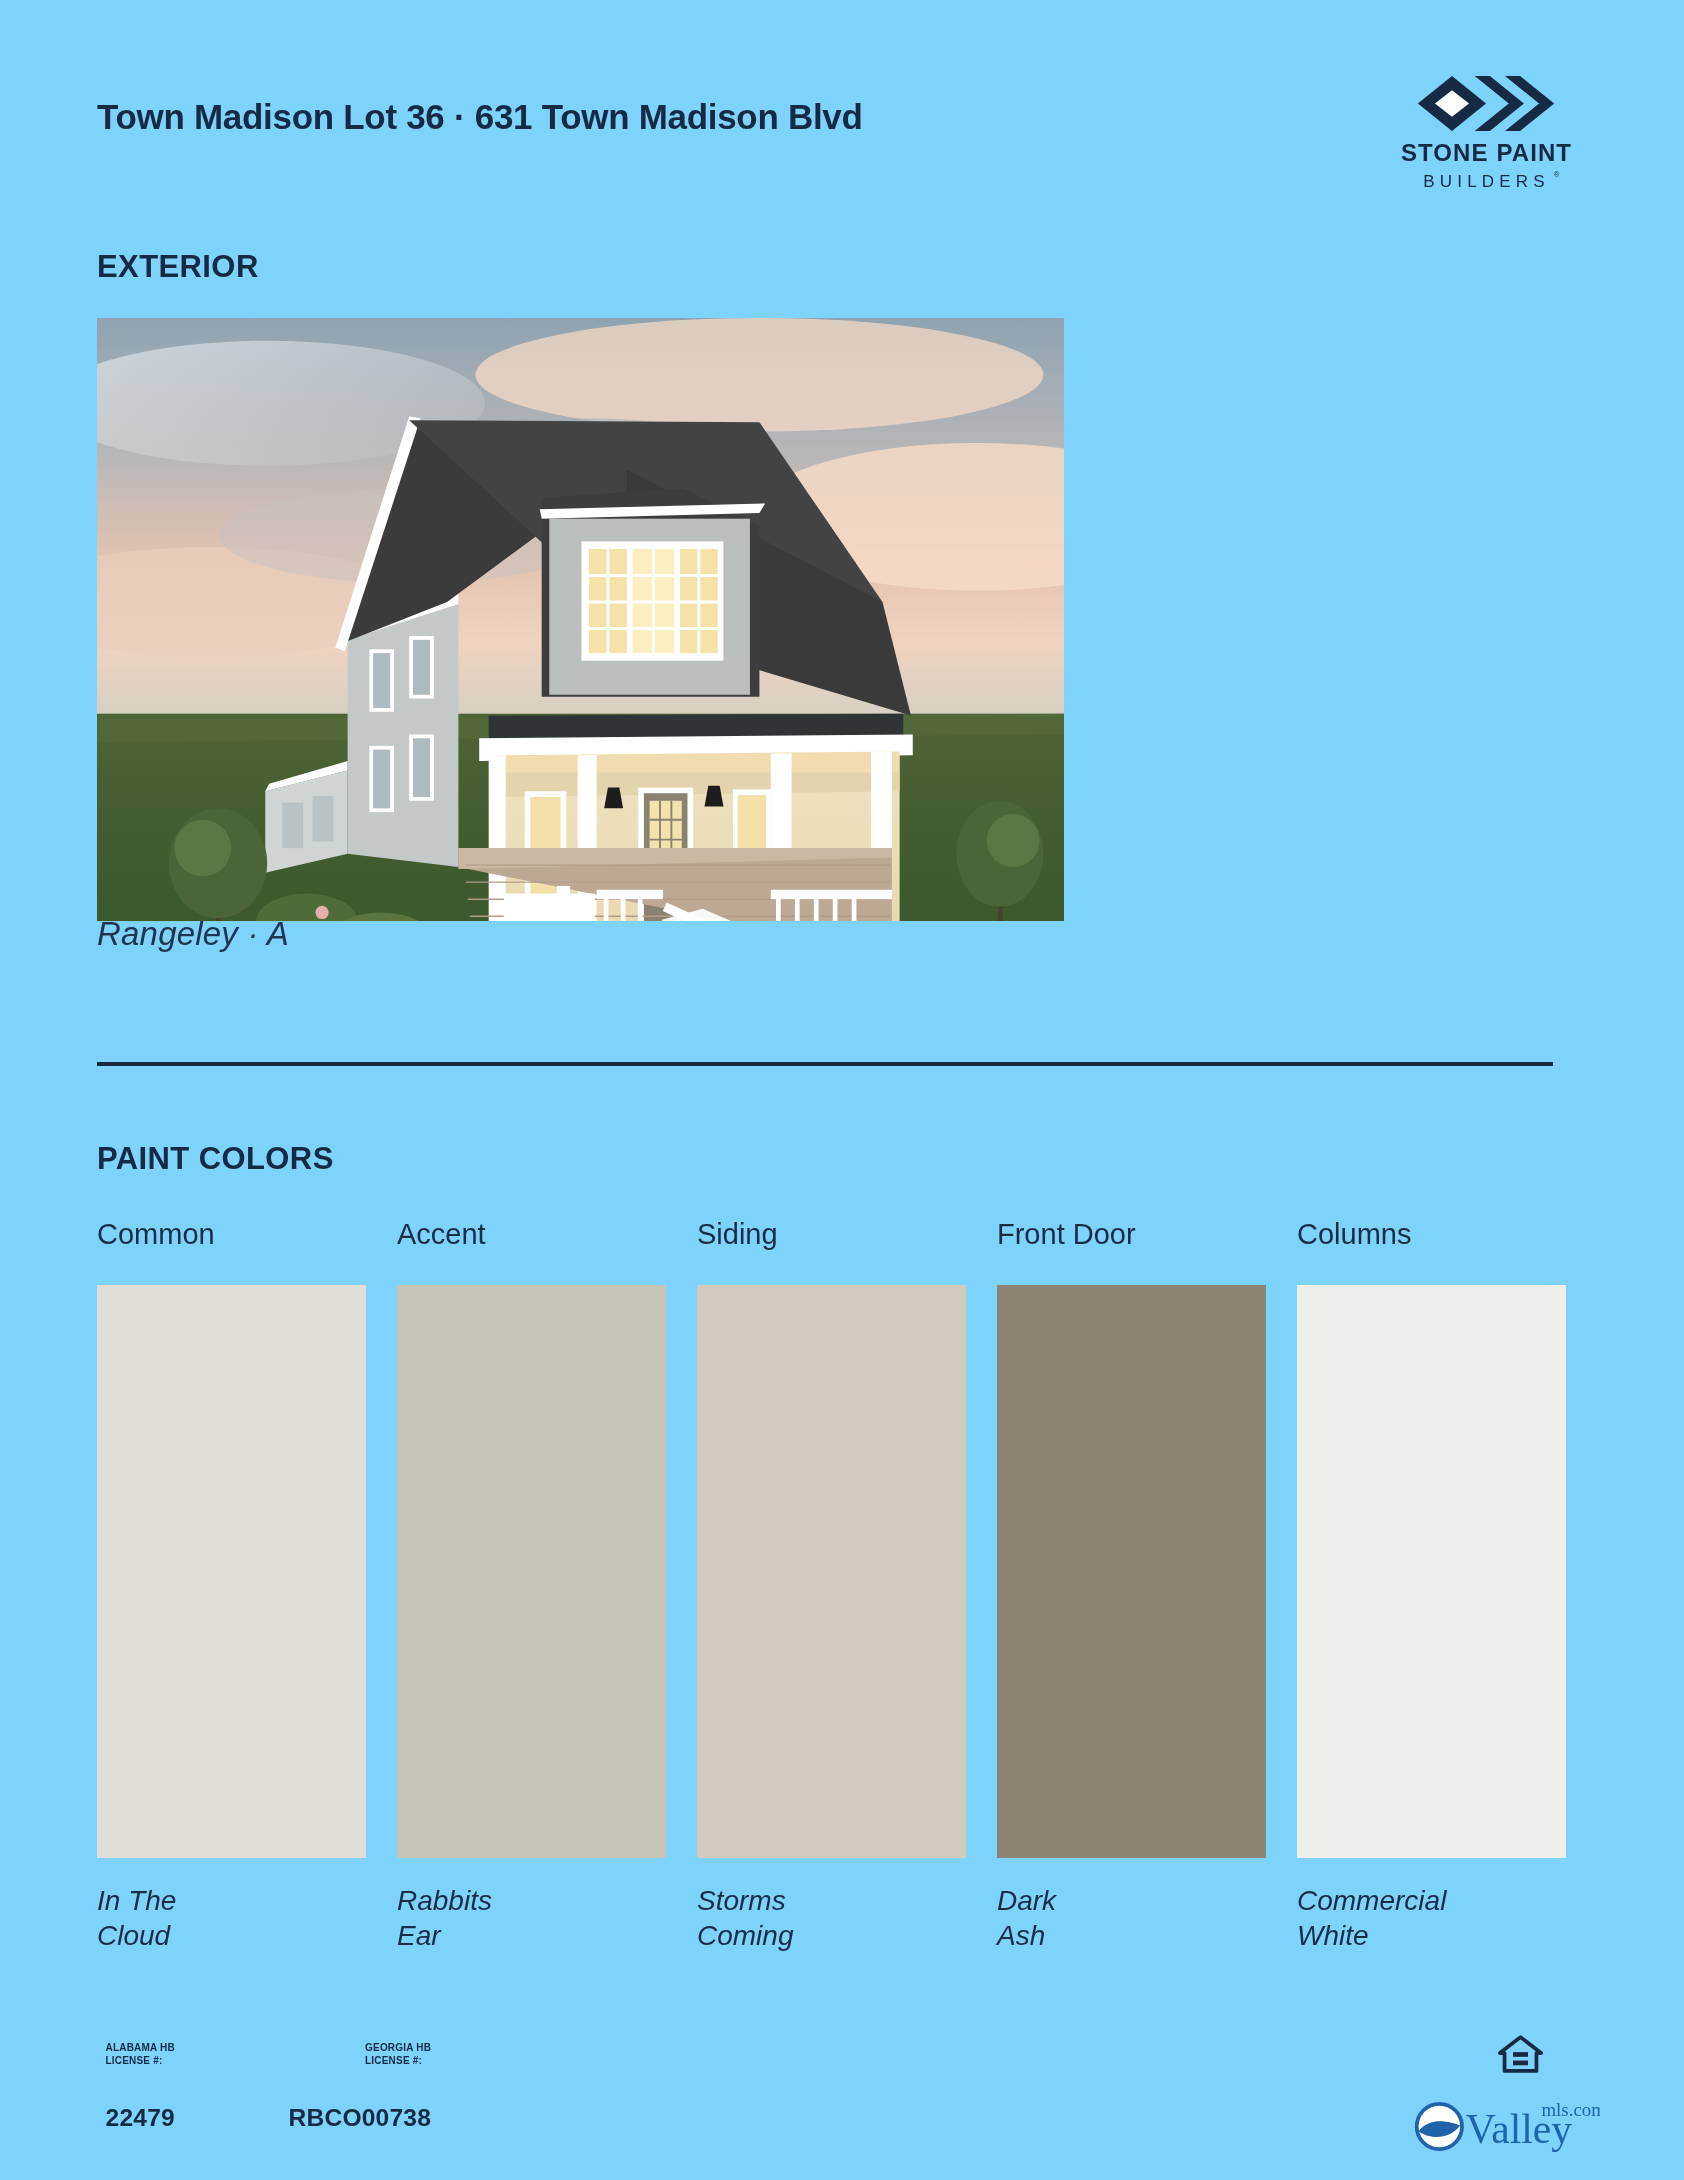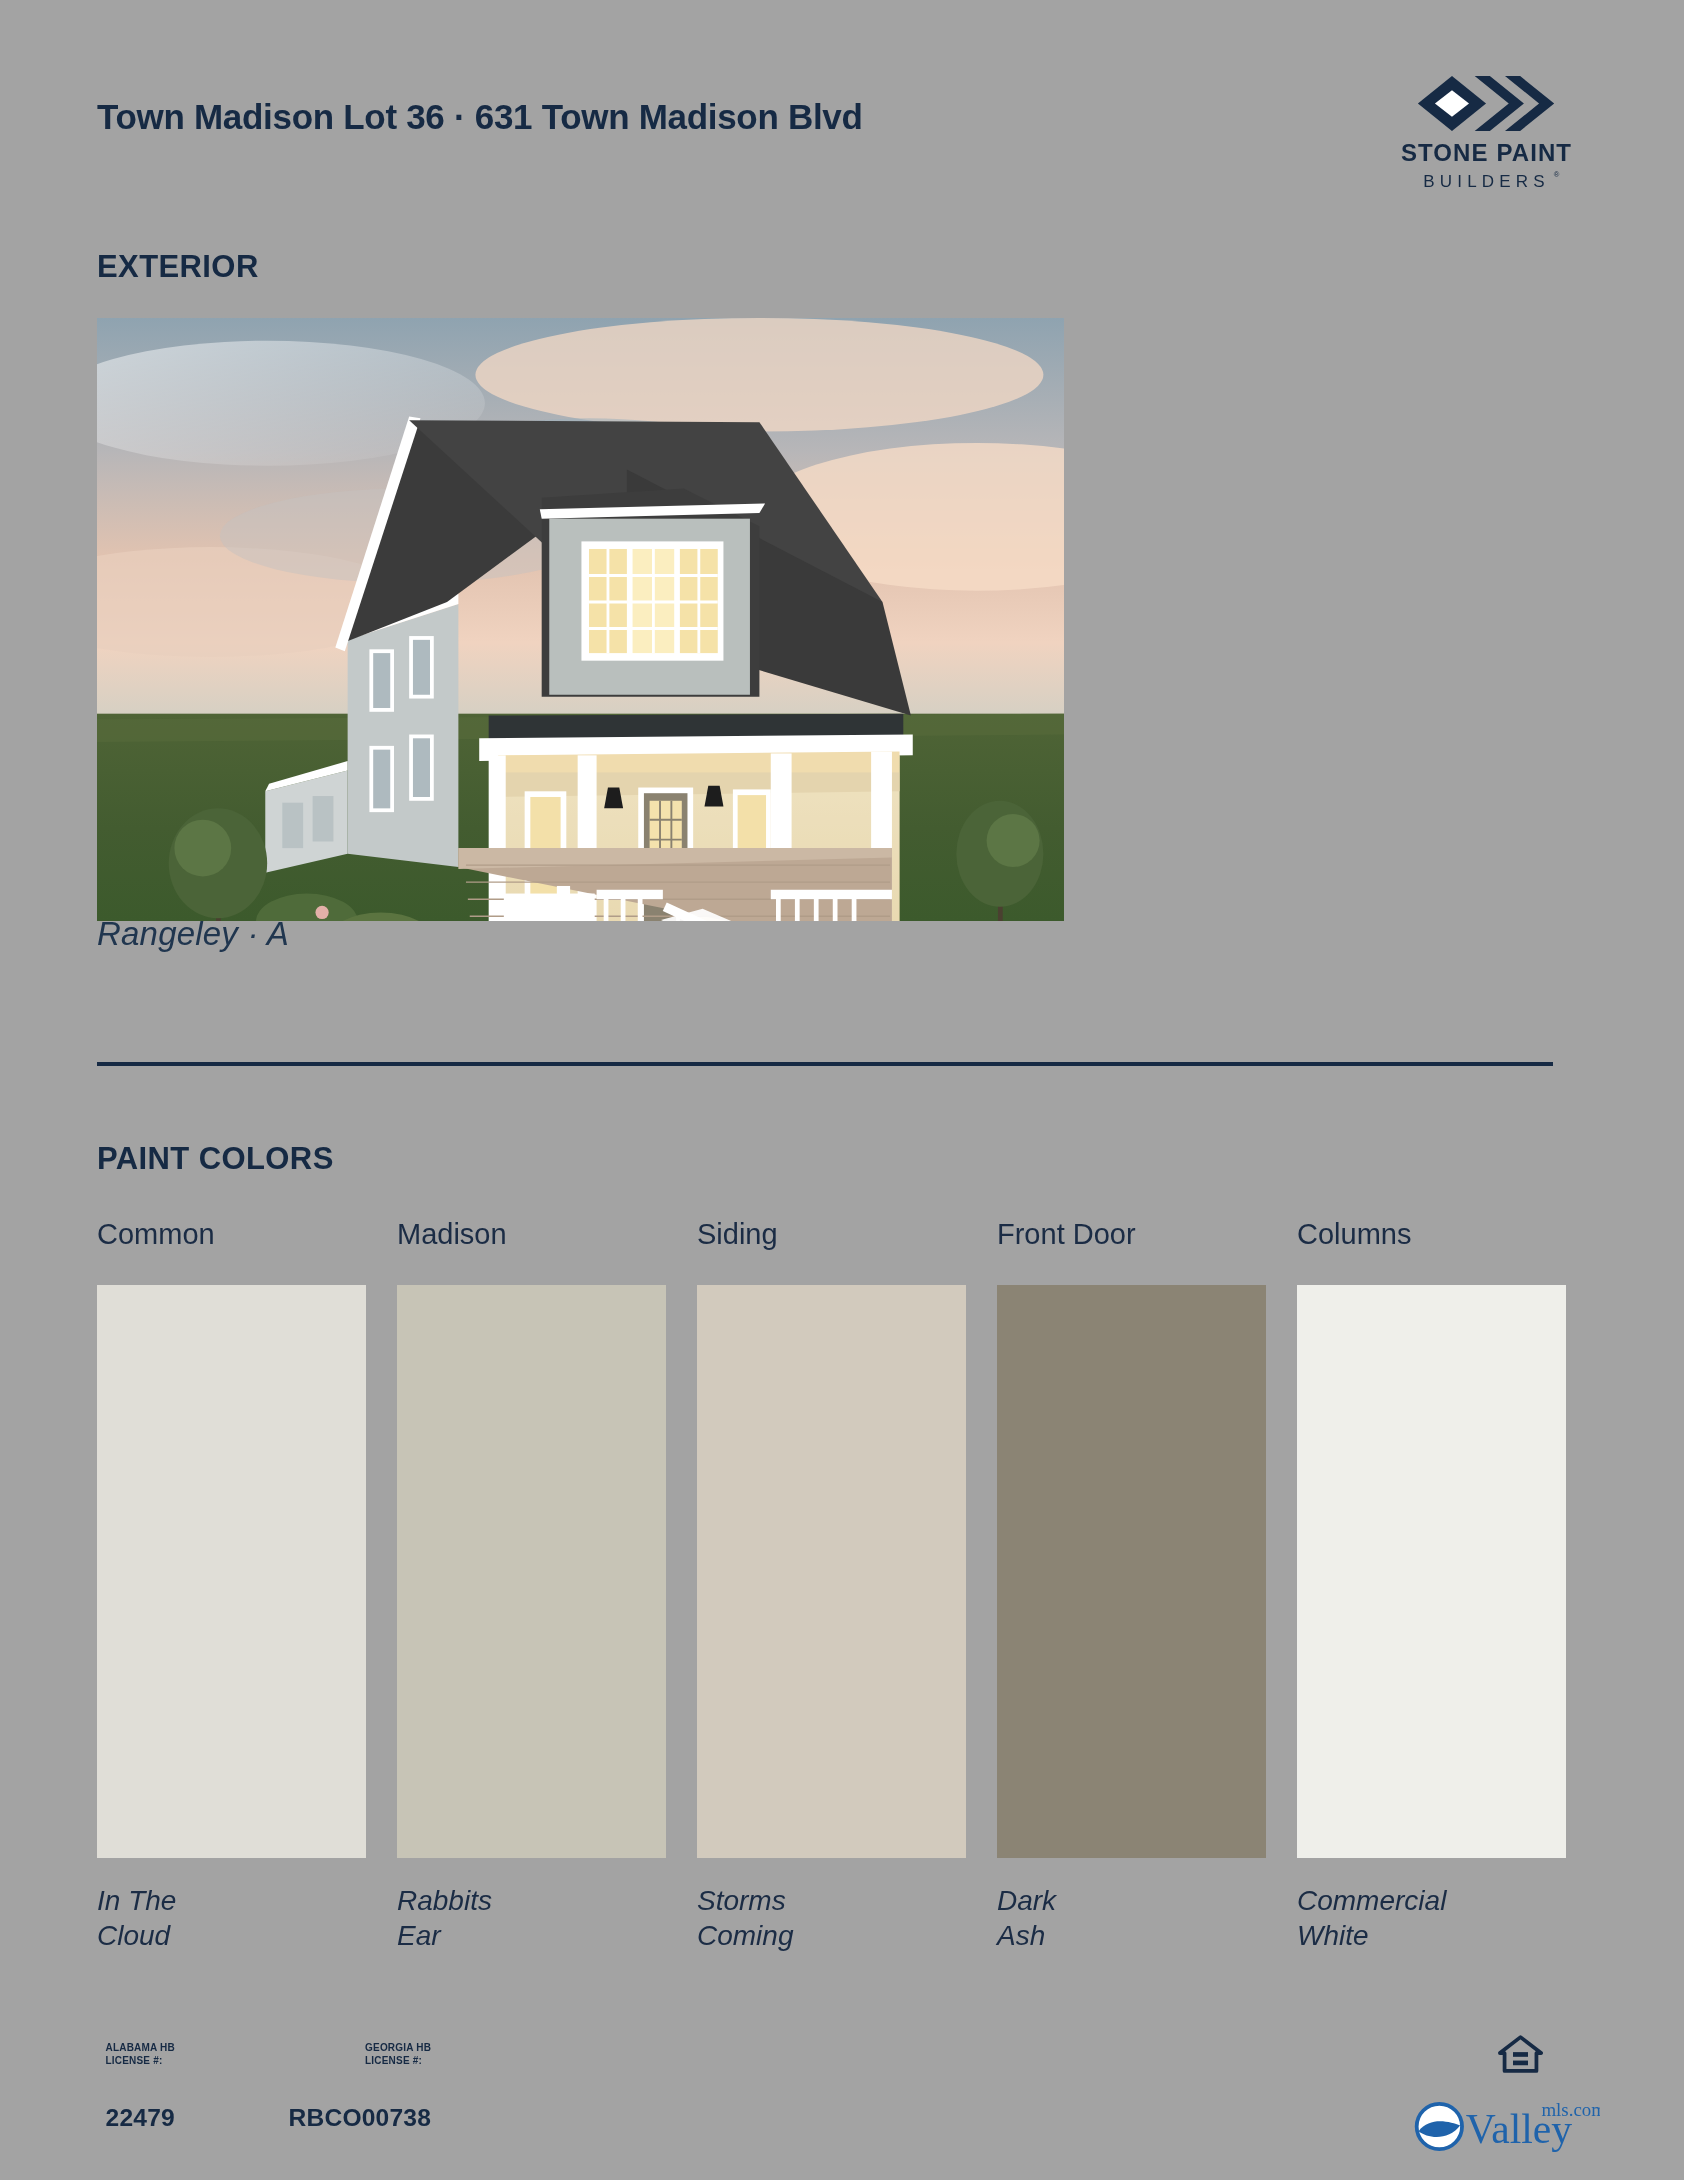--- a/index.html
+++ b/index.html
@@ -12,21 +12,21 @@
     height: 2180px;
     position: relative;
     font-family: "Liberation Sans", sans-serif;
     color: #1b2c45;
     overflow: hidden;
   }
 
   .page {
     position: absolute;
     inset: 0;
-    background: #a3a3a3;
+    background: #7dd3fc;
     text-decoration: underline;
   }
 
   
   .header {
     position: absolute;
     left: 97px;
     top: 74px;
     right: 85px;
     height: 123px;
@@ -428,21 +428,21 @@
   <div class="swatch-row">
 
     <div class="swatch-col sc0">
       <div class="swatch-label">Common</div>
       <div class="swatch-chip" style="background:#E0DED7;"></div>
       <div class="swatch-name">In The
 Cloud</div>
     </div>
 
     <div class="swatch-col sc1">
-      <div class="swatch-label">Madison</div>
+      <div class="swatch-label">Accent</div>
       <div class="swatch-chip" style="background:#C7C4B6;"></div>
       <div class="swatch-name">Rabbits
 Ear</div>
     </div>
 
     <div class="swatch-col sc2">
       <div class="swatch-label">Siding</div>
       <div class="swatch-chip" style="background:#D2CABD;"></div>
       <div class="swatch-name">Storms
 Coming</div>

